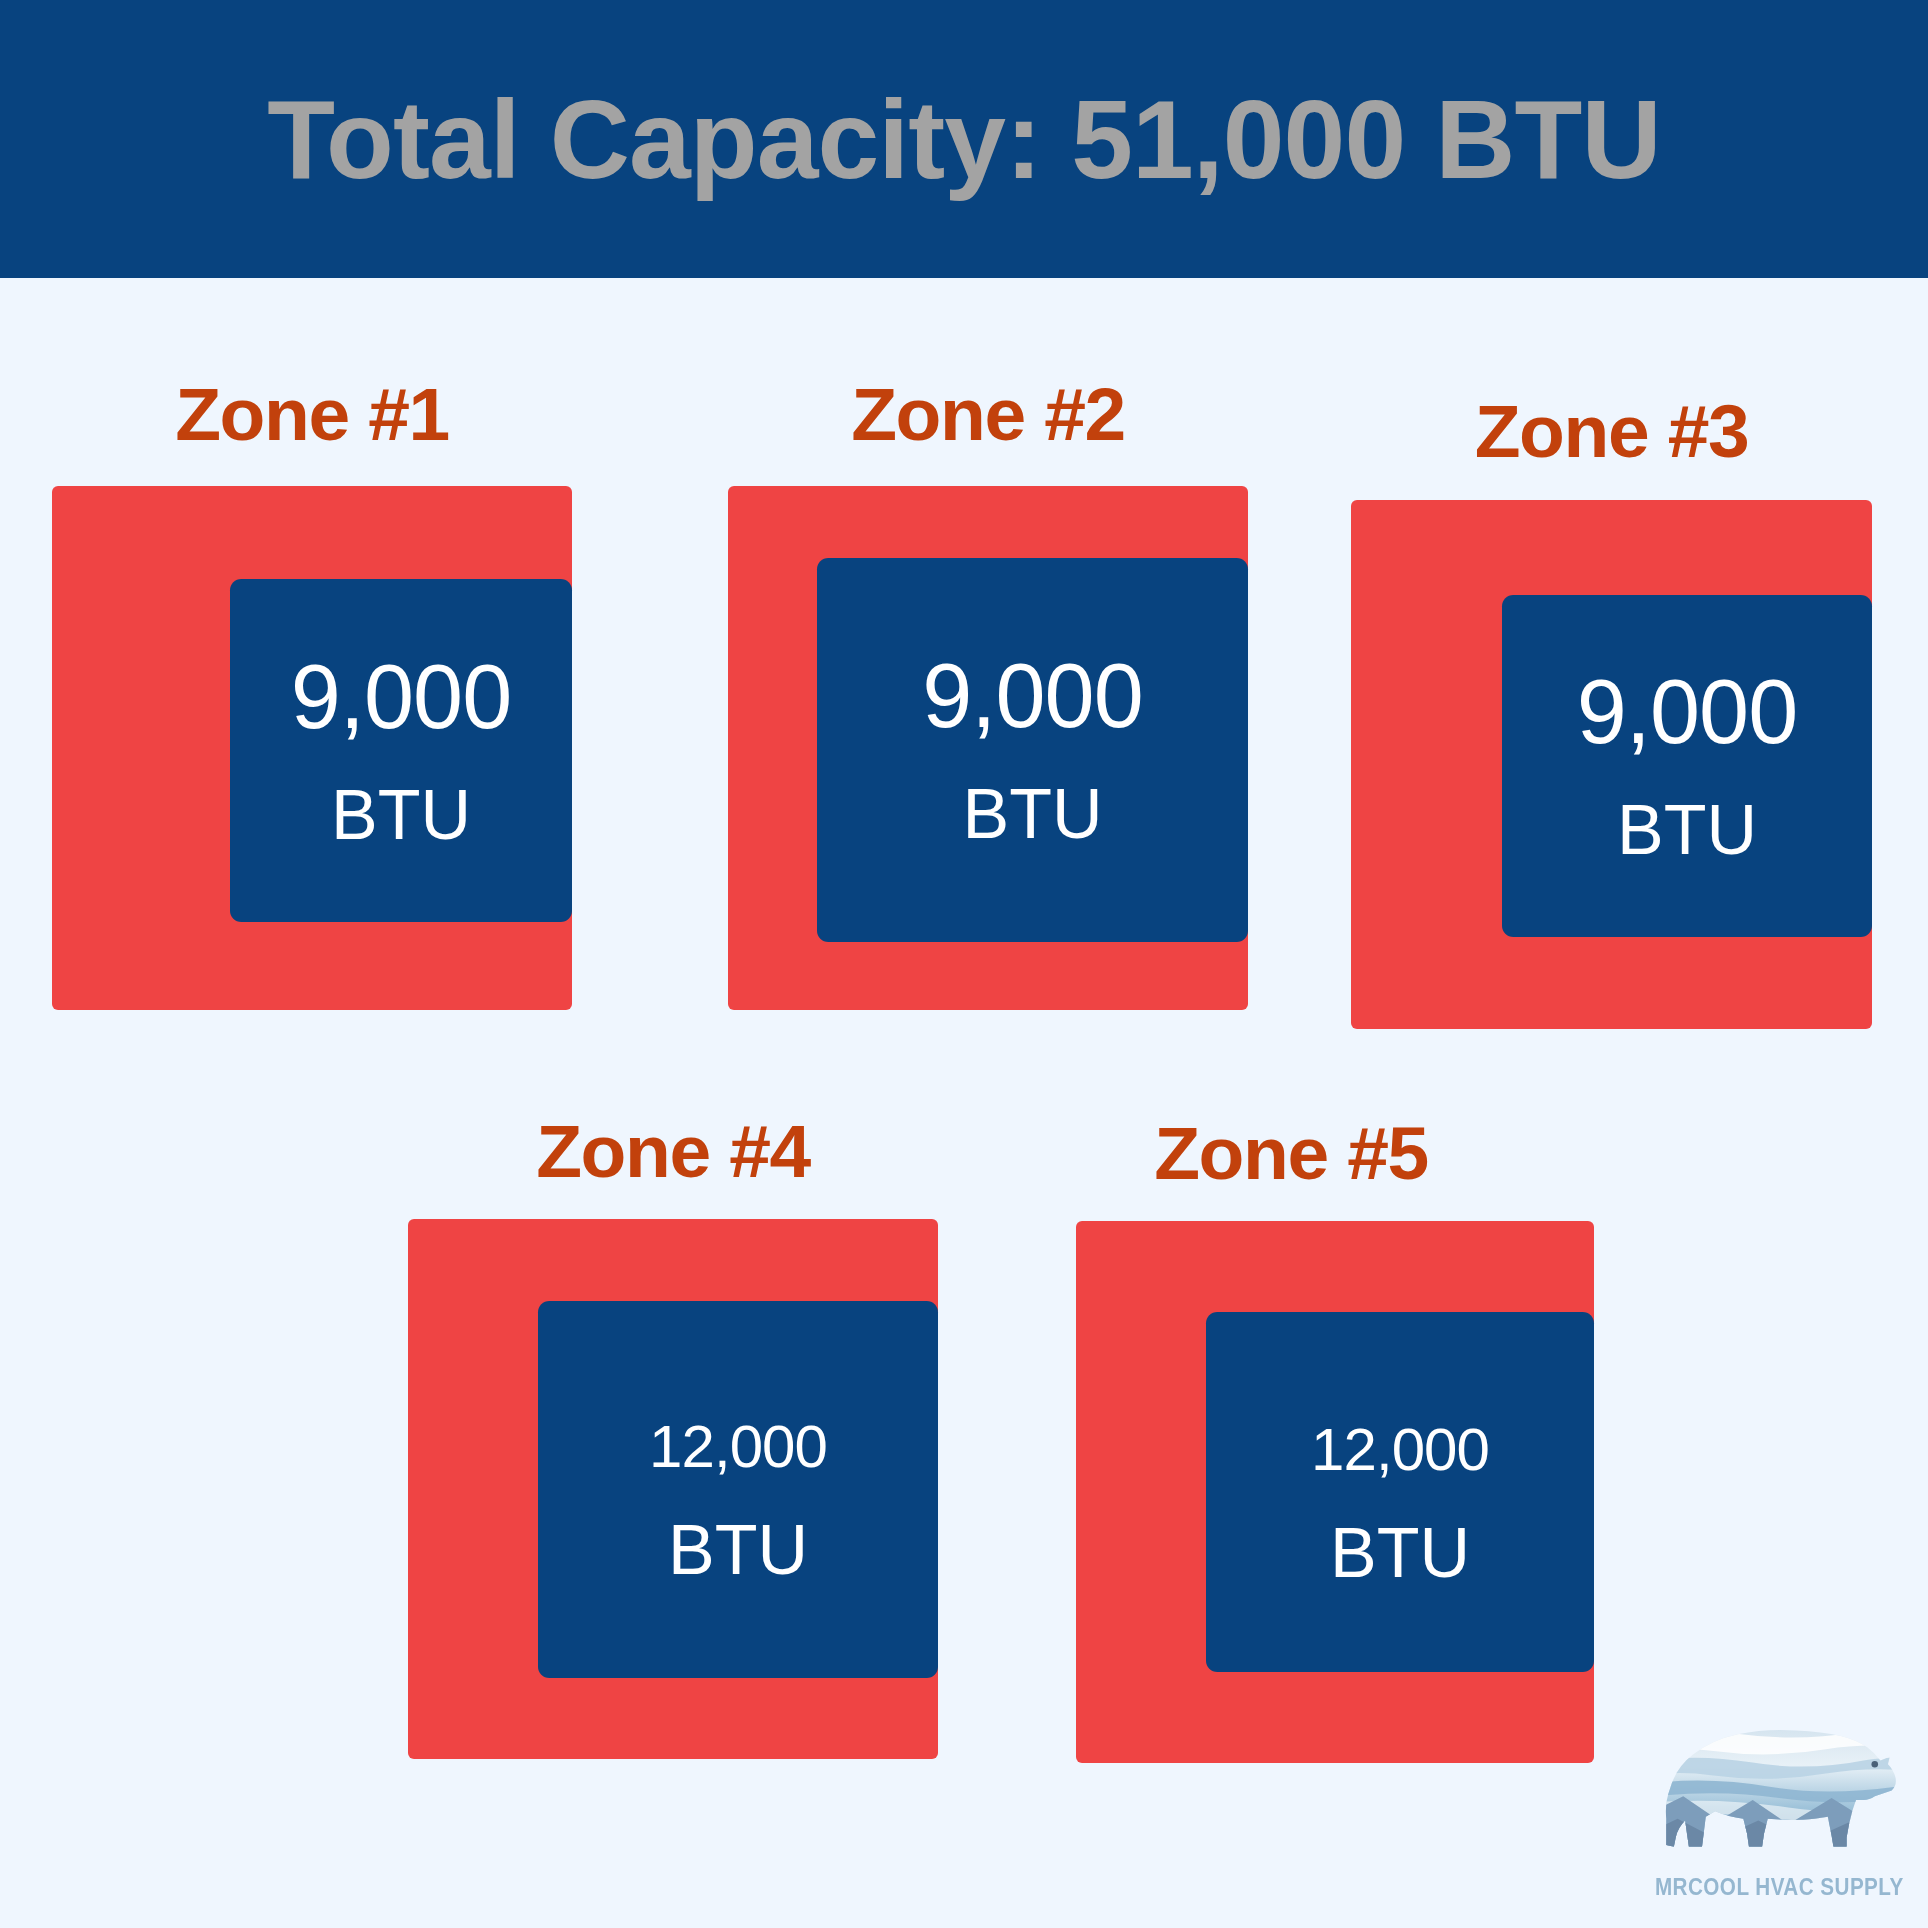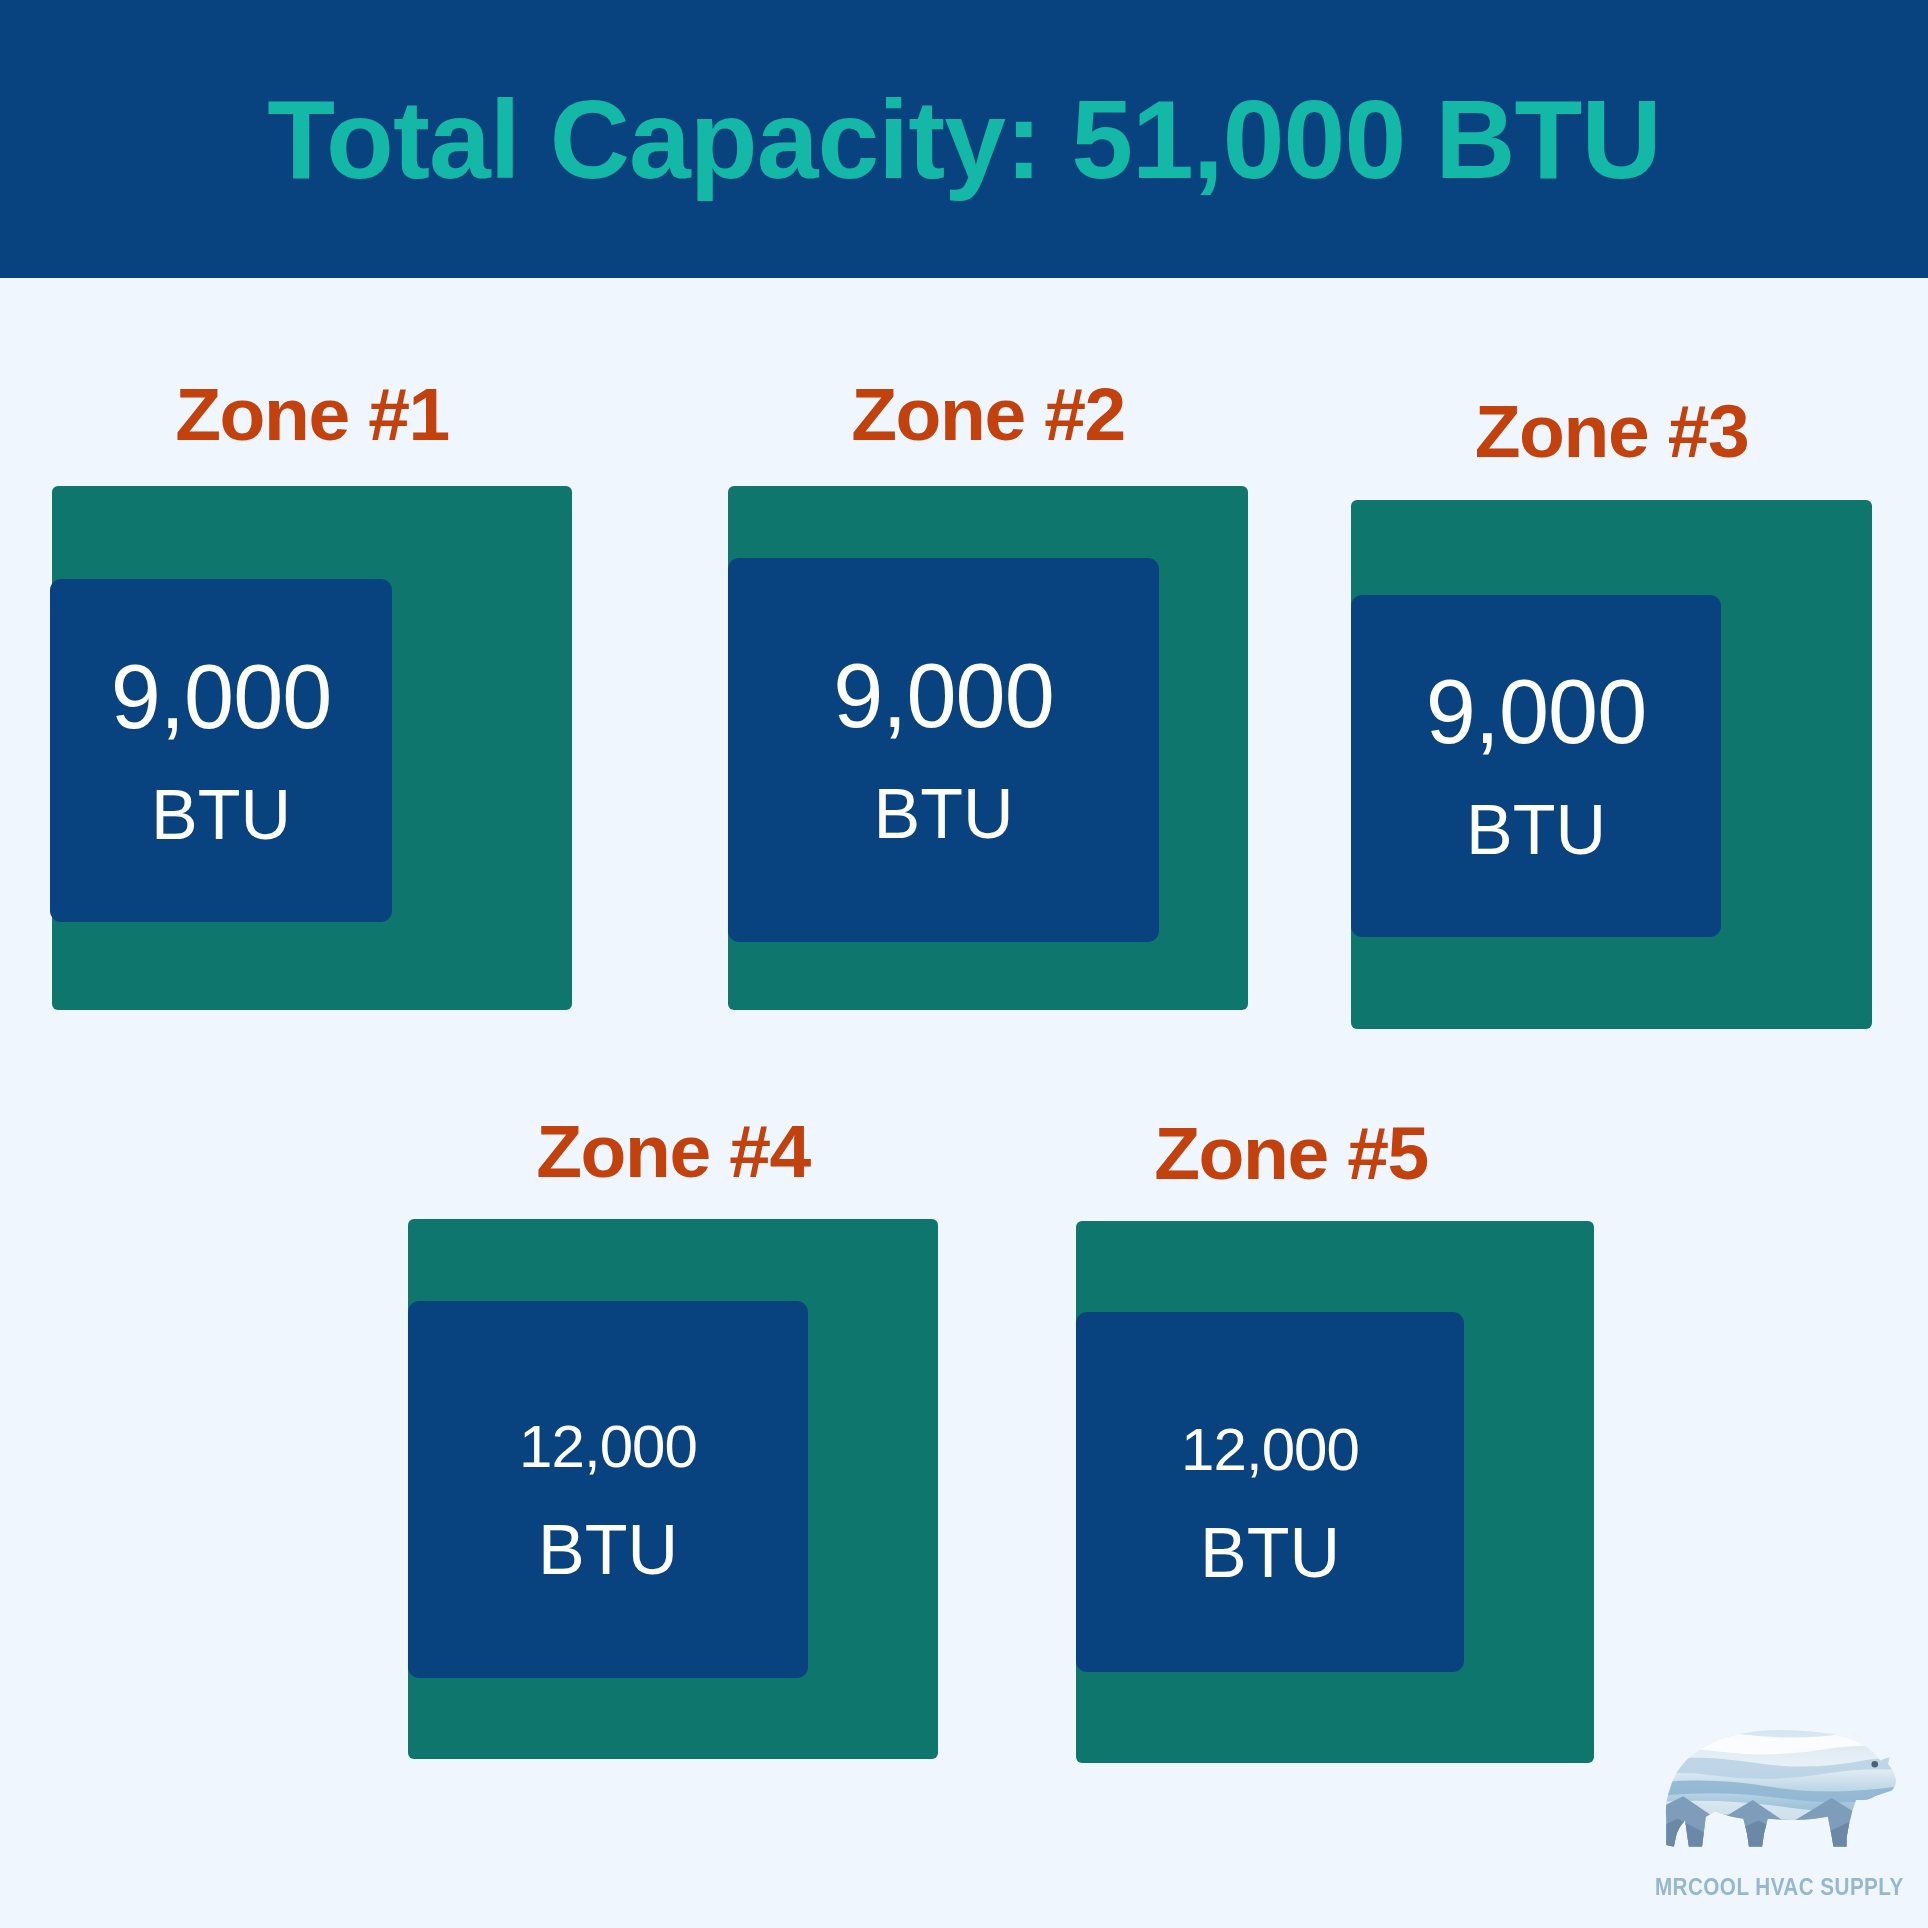--- a/index.html
+++ b/index.html
@@ -21,21 +21,21 @@
     left: 0;
     top: 0;
     width: 1928px;
     height: 278px;
     background: #08437f;
     display: flex;
     align-items: center;
     justify-content: center;
   }
   #header-title {
-    color: #14b8a6;
+    color: #a3a3a3;
     font-size: 111px;
     font-weight: 700;
     letter-spacing: -0.9px;
     line-height: 1;
     white-space: nowrap;
     text-align: center;
     margin-top: 3.8px;
   }
 
   
@@ -56,25 +56,25 @@
     font-weight: 700;
     color: #c2410c;
     letter-spacing: -1.4px;
     line-height: 1;
     text-align: center;
     white-space: nowrap;
     margin-bottom: 0;
   }
 
   .zone-card {
-    background: #0f766e;
+    background: #ef4444;
     border-radius: 6px;
     display: flex;
     align-items: center;
-    justify-content: flex-start;
+    justify-content: flex-end;
     box-sizing: border-box;
   }
 
   .zone-inner {
     background: #08437f;
     border-radius: 11.3px;
     display: flex;
     flex-direction: column;
     align-items: center;
     justify-content: center;

